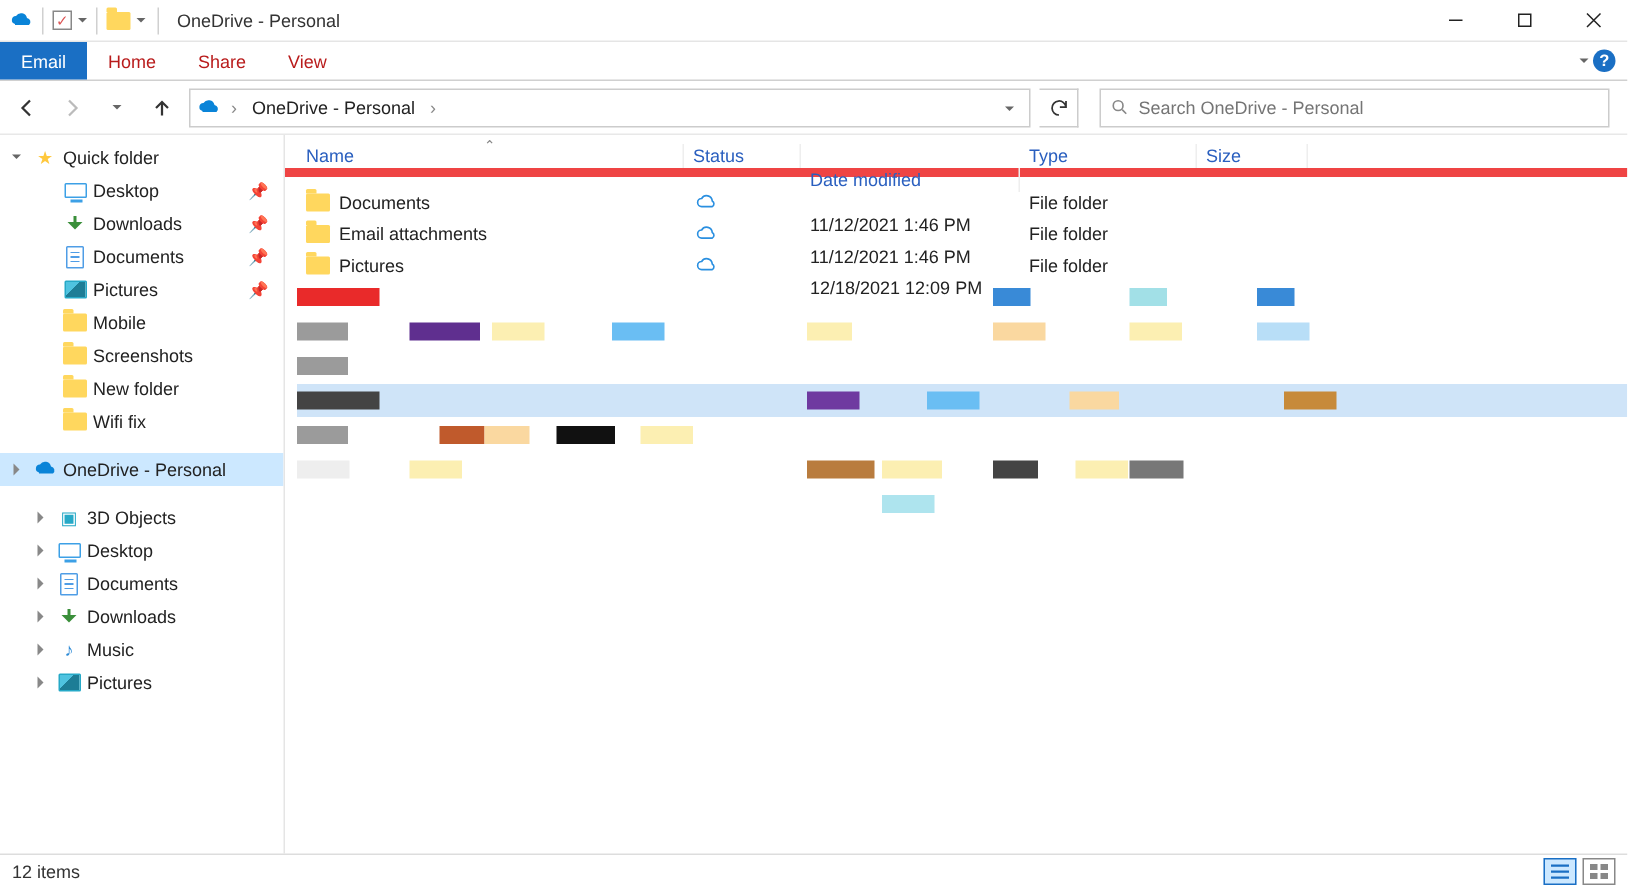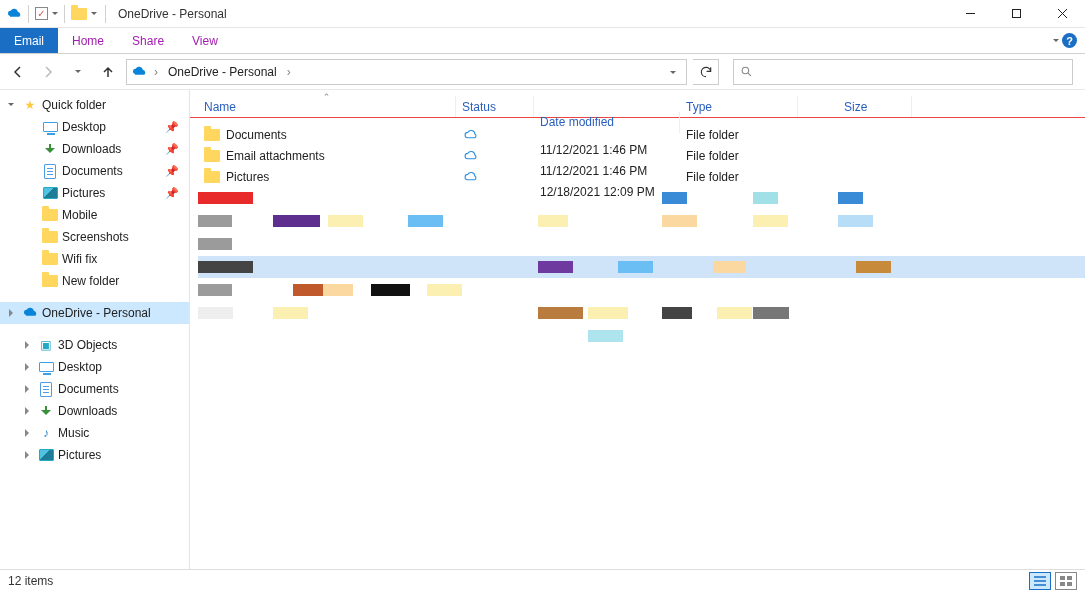--- a/index.html
+++ b/index.html
@@ -10,21 +10,21 @@
 .titlebar .qat { display: flex; align-items: center; gap: 4px; padding: 0 6px; }
 .titlebar .qat .onedrive-ico { width: 16px; height: 16px; }
 .titlebar .divider { width: 1px; height: 18px; background: #d0d0d0; margin: 0 2px; }
 .titlebar .title { margin-left: 10px; color: #333; }
 .titlebar .spacer { flex: 1; }
 .titlebar .winctl { display: flex; }
 .titlebar .winctl div { width: 46px; height: 28px; display: flex; align-items: center; justify-content: center; color: #333; cursor: pointer; }
 
 
 .ribbon { height: 26px; display: flex; align-items: stretch; border-bottom: 1px solid #d0d0d0; }
-.ribbon .tab { padding: 0 14px; display: flex; align-items: center; color: #a21caf; cursor: pointer; }
+.ribbon .tab { padding: 0 14px; display: flex; align-items: center; color: #b91c1c; cursor: pointer; }
 .ribbon .tab.active { background: #1a6fc4; color: #fff; }
 .ribbon .spacer { flex: 1; }
 .ribbon .help { width: 34px; display: flex; align-items: center; justify-content: flex-end; gap: 3px; padding-right: 8px; }
 .help-circle { width: 15px; height: 15px; border-radius: 50%; background: #1a6fc4; color: #fff; display: flex; align-items: center; justify-content: center; font-size: 11px; font-weight: bold; }
 
 
 .navbar { height: 36px; display: flex; align-items: center; gap: 6px; padding: 4px 6px; border-bottom: 1px solid #e8e8e8; }
 .navbtn { width: 24px; height: 24px; display: flex; align-items: center; justify-content: center; color: #888; cursor: pointer; }
 .navbtn.enabled { color: #333; }
 .addr { flex: 1; height: 26px; border: 1px solid #ccc; display: flex; align-items: center; padding: 0 4px; gap: 4px; }
@@ -61,28 +61,28 @@
 .down-ico { position:relative;width:14px;height:14px;}
 .down-ico::before{content:"";position:absolute;left:6px;top:2px;width:2px;height:7px;background:#3a8f3a;}
 .down-ico::after{content:"";position:absolute;left:2px;top:6px;border:5px solid transparent;border-top-color:#3a8f3a;}
 .pic-ico{width:15px;height:12px;border:1.5px solid #26a9c7;border-radius:1px;background:linear-gradient(135deg,#4fc3e0 40%, #1d7d96 40%);}
 .music-ico{color:#2e8bd6;}
 .star-ico{color:#ffc83d;}
 .cube-ico{color:#26a9c7;}
 
 
 .listwrap { flex: 1; display: flex; flex-direction: column; overflow:hidden; }
-.cols { height: 28px; display: flex; align-items: center; border-bottom: 1px solid #ef4444; color: #2a5fbf; padding-left: 8px; padding-top: 6px;}
+.cols { height: 28px; display: flex; align-items: center; border-bottom: 6px solid #ef4444; color: #2a5fbf; padding-left: 8px; padding-top: 6px;}
 .col { border-right: 1px solid #eee; height: 100%; display: flex; align-items: center; padding-left: 6px; position: relative; }
 .col .sort { position: absolute; left: 50%; top: -4px; transform: translateX(-50%); font-size: 9px; color: #888; }
 .c-name { flex: 0 0 258px; }
 .c-status { flex: 0 0 78px; }
 .c-date { flex: 0 0 146px; margin-top: 31px; }
 .c-type { flex: 0 0 118px; }
-.c-size { flex: 0 0 74px; margin-left: 40px; }
+.c-size { flex: 0 0 74px; }
 
 .rows { flex: 1; overflow: auto; padding-top: 6px; }
 .row { height: 21px; display: flex; align-items: center; padding-left: 8px; color: #222; cursor: pointer;}
 .row.highlight { outline: 3px solid #dc2f2f; outline-offset: -2px; }
 .row .c { height: 100%; display: flex; align-items: center; padding-left: 6px; overflow: hidden; white-space: nowrap; text-overflow: ellipsis; }
 .row .c.c-size { justify-content: flex-end; padding-right: 8px; padding-left: 0;}
 .cell-name { display: flex; align-items: center; gap: 6px; }
 
 .word-ico { width: 15px; height: 15px; background: linear-gradient(#fff,#fff); border: 1px solid #bbb; position:relative;}
 .word-ico::before { content:"W"; position:absolute; left:-4px; top:2px; width:11px; height:11px; background:#2b579a; color:#fff; font-size:8px; font-weight:bold; display:flex; align-items:center; justify-content:center;}
@@ -188,20 +188,21 @@
   <div class="refresh">
       <svg width="14" height="14" viewBox="0 0 24 24">
         <path fill="none" stroke="#333" stroke-width="2" d="M20 11A8 8 0 1 0 12 20M20 4v7h-7"></path>
       </svg>
     </div>
   <div class="search">
     <svg width="13" height="13" viewBox="0 0 24 24">
         <circle cx="10" cy="10" r="6" fill="none" stroke="#888" stroke-width="2"></circle>
         <path d="M15 15l5 5" stroke="#888" stroke-width="2"></path>
       </svg>
+    <input placeholder="Search OneDrive - Personal" style="">
   </div>
 </div>
 
 <div class="body">
 
   <div class="tree">
     <div class="tree-item quick">
       <span class="expander">
           <span class="chev-down-s"></span>
         </span>
@@ -253,28 +254,28 @@
           <span class="icon">
             <span class="folder-ico"></span>
           </span>
           <span>Screenshots</span>
         </div>
         <div class="tree-item indent2">
           <span class="expander"></span>
           <span class="icon">
             <span class="folder-ico"></span>
           </span>
+          <span>New folder</span>
+        </div>
+        <div class="tree-item indent2">
+          <span class="expander"></span>
+          <span class="icon">
+            <span class="folder-ico"></span>
+          </span>
           <span>Wifi fix</span>
-        </div>
-        <div class="tree-item indent2">
-          <span class="expander"></span>
-          <span class="icon">
-            <span class="folder-ico"></span>
-          </span>
-          <span>New folder</span>
         </div>
       </div>
     <div class="tree-spacer"></div>
     <div class="tree-item selected">
       <span class="expander">
           <span class="chev-right"></span>
         </span>
       <span class="icon">
           <svg width="16" height="16" viewBox="0 0 24 24">
             <path fill="#0a84d8" d="M6 15a4 4 0 0 1 1-7.9A6 6 0 0 1 18 9a4 4 0 0 1 2 7H6z"></path>

